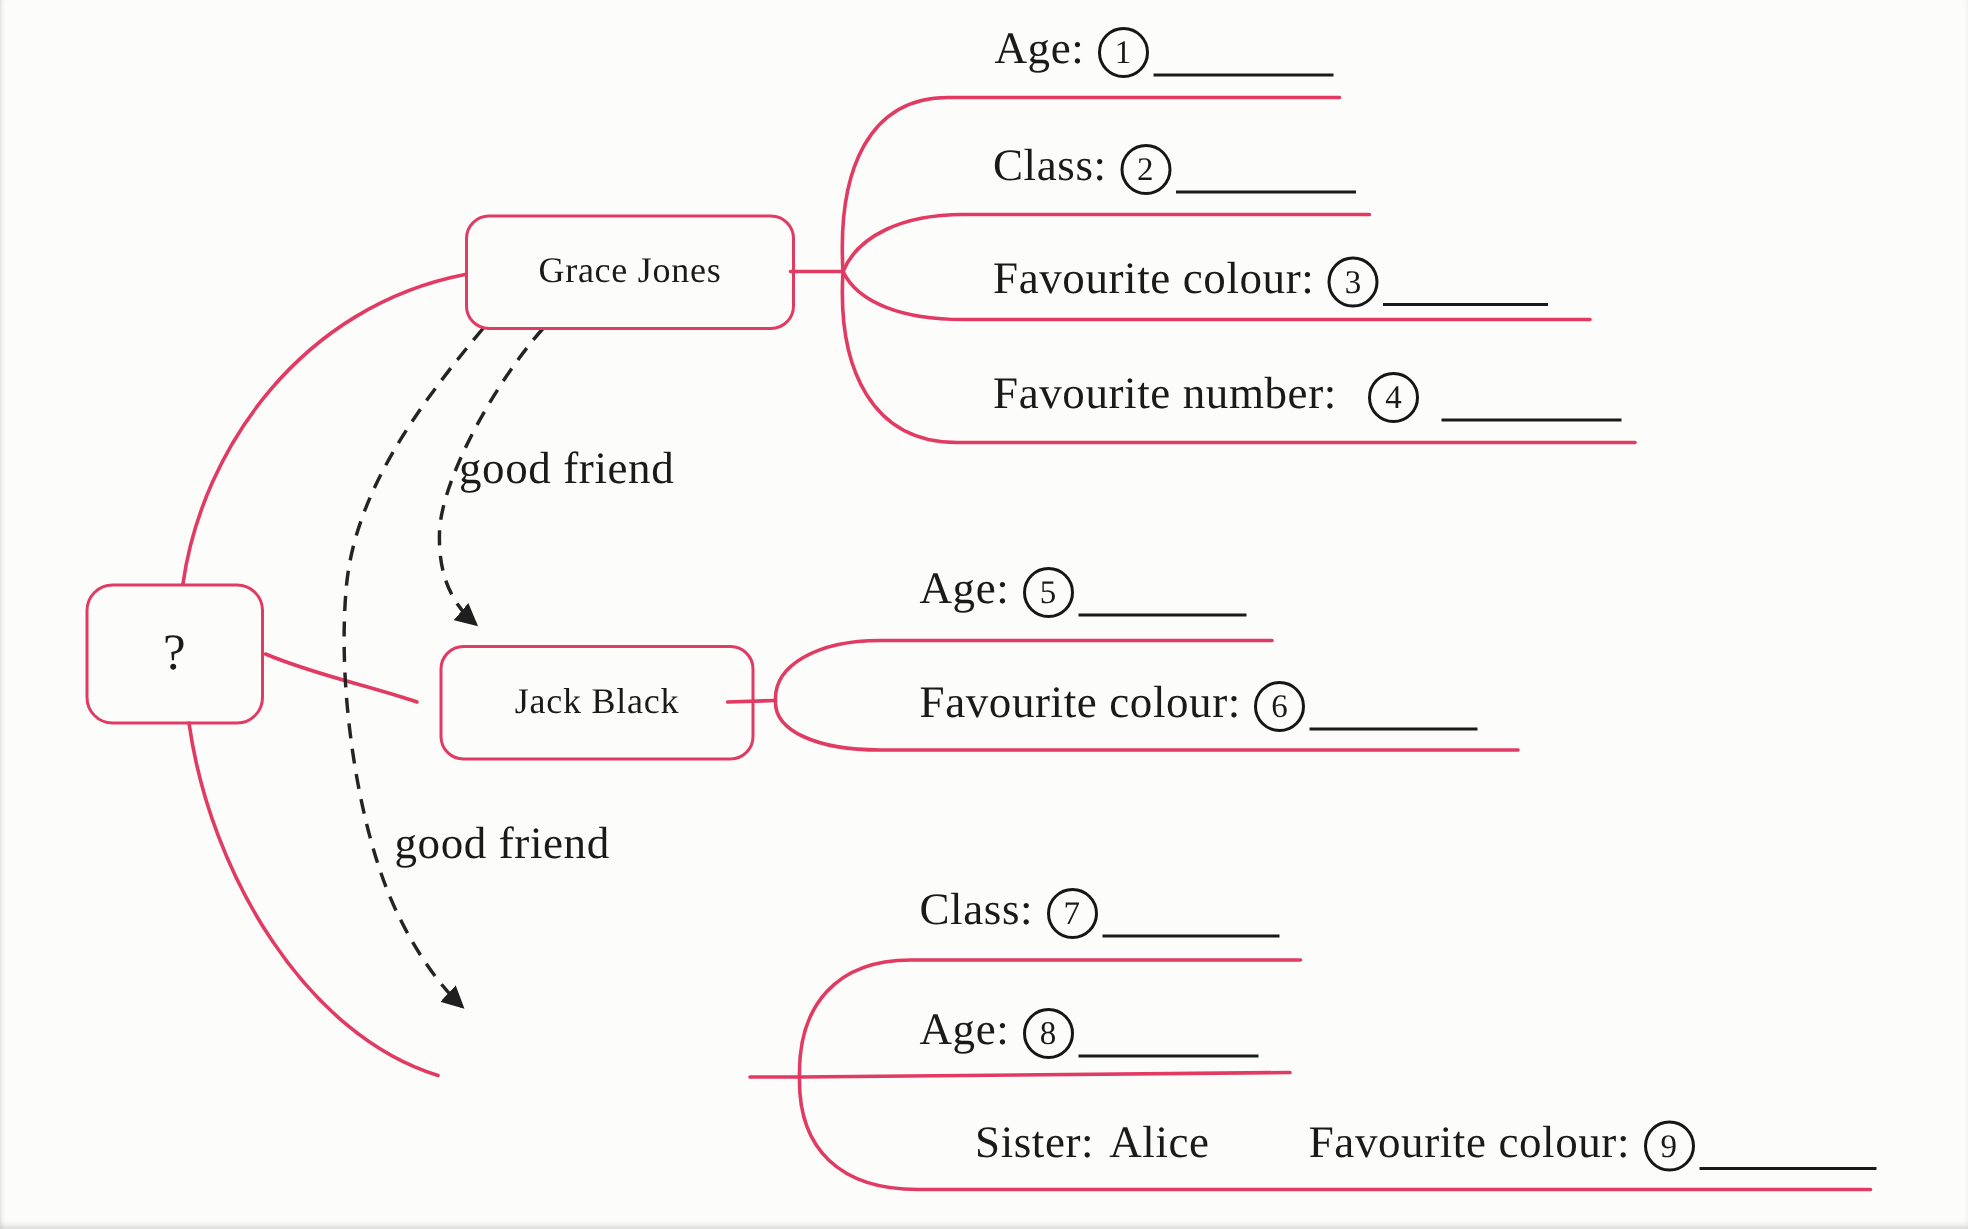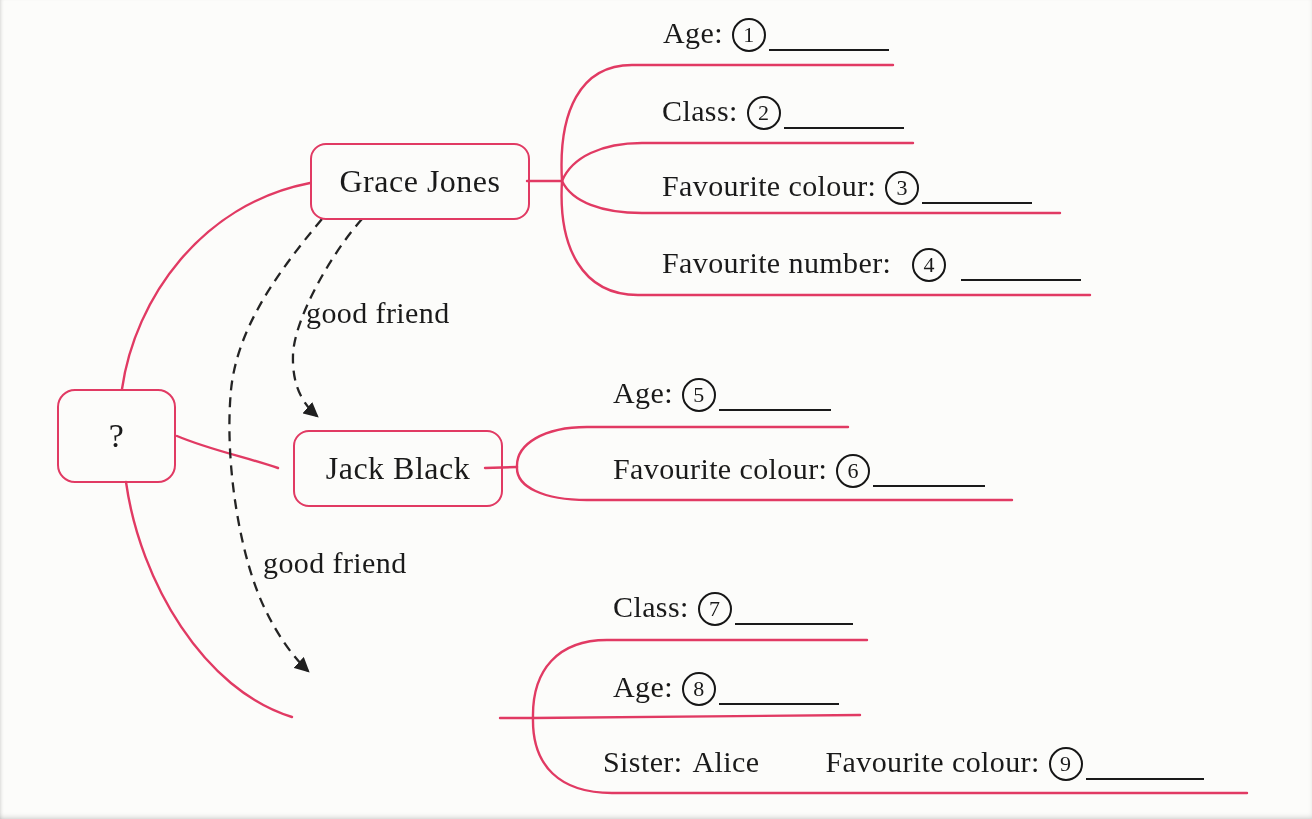--- a/index.html
+++ b/index.html
@@ -6,21 +6,21 @@
   #canvas{
     position:relative; width:1312px; height:819px;
     background:#fcfcfa; overflow:hidden;
     font-family:"Liberation Serif", serif; color:#1a1a1a;
     box-shadow: inset 0 -3px 6px -3px rgba(0,0,0,.25), inset 3px 0 5px -4px rgba(0,0,0,.2);
   }
   svg.lines{position:absolute;left:0;top:0;width:1312px;height:819px;}
   .node{
     position:absolute; border:2.6px solid #e13a63; border-radius:16px;
     display:flex; align-items:center; justify-content:center;
-    font-size:32px; background:transparent; letter-spacing:.5px;
+    font-size:24px; background:transparent; letter-spacing:.5px;
   }
   #node-root{left:57px; top:389px; width:115px; height:90px; font-size:34px; border-radius:18px;}
   #node-grace{left:310px; top:143px; width:216px; height:73px;}
   #node-jack{left:293px; top:430px; width:206px; height:73px;}
   #node-julie{left:292px; top:680px; width:207px; height:74px;}
   .row{
     position:absolute; display:flex; align-items:baseline;
     font-size:30px; line-height:36px; white-space:nowrap; letter-spacing:.4px;
   }
   .circ{
@@ -123,21 +123,21 @@
   <div class="row" style="left:613px; top:589px;">
     <span>Class:</span>
     <span class="circ">7</span>
     <span class="blank" style="width:118px;"></span>
   </div>
   <div class="row" style="left:613px; top:669px;">
     <span>Age:</span>
     <span class="circ">8</span>
     <span class="blank" style="width:120px;"></span>
   </div>
-  <div class="row" style="left:603px; top:744px;">
+  <div class="row" style="left:650px; top:744px;">
     <span>Sister:</span>
     <span style="margin-left:10px;">Alice</span>
     <span class="gap2">Favourite colour:</span>
     <span class="circ">9</span>
     <span class="blank" style="width:118px;"></span>
   </div>
 
 </div>
 
 </body></html>

